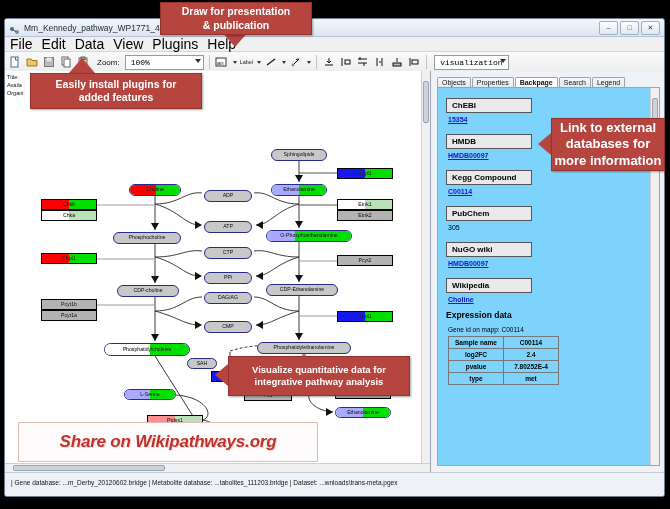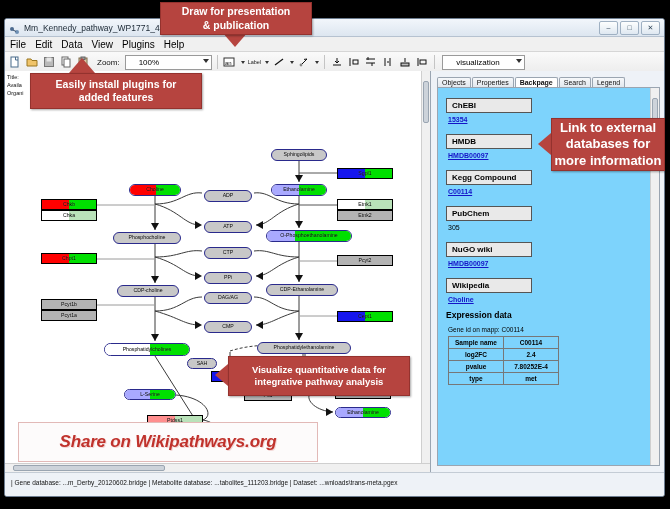--- a/index.html
+++ b/index.html
@@ -12,29 +12,29 @@
        box-shadow:0 0 3px rgba(0,0,0,.6);}
   .titlebar{height:17px;background:linear-gradient(#f2f6fb,#dde6f0);
             border-bottom:1px solid #b6c2d0;display:flex;align-items:center;padding:0 4px;}
   .titlebar .tb-ico{width:11px;height:11px;margin-right:4px;flex:0 0 auto;}
   .titlebar .tb-txt{font-size:8.5px;color:#1a2733;white-space:nowrap;overflow:hidden;}
   .winbtns{margin-left:auto;display:flex;gap:2px;}
   .winbtns span{display:block;width:17px;height:12px;border:1px solid #9fb0c2;border-radius:2px;
        background:linear-gradient(#fdfefe,#dfe8f1);font-size:7px;line-height:11px;text-align:center;color:#33485c;}
 
   .menubar{height:14px;background:#f0f0f0;border-bottom:1px solid #d6d6d6;display:flex;align-items:center;padding:0 5px;gap:9px;}
-  .menubar div{font-size:10px;color:#000;}
+  .menubar div{font-size:14px;color:#000;}
 
   .toolbar{height:20px;background:linear-gradient(#fafafa,#ededed);border-bottom:1px solid #c9c9c9;
            display:flex;align-items:center;padding:0 3px;gap:3px;}
   .tbtn{width:14px;height:14px;display:flex;align-items:center;justify-content:center;}
   .tbtn svg{display:block;}
   .zoomlbl{font-size:8px;color:#111;margin-left:4px;margin-right:2px;}
   .combo{height:13px;border:1px solid #9a9a9a;background:#fff;display:flex;align-items:center;
-         font-size:8px;color:#000;padding-left:13px;position:relative;}
+         font-size:8px;color:#000;padding-left:5px;position:relative;font-family:Liberation Mono, monospace;}
   .combo .arw{position:absolute;right:2px;top:3px;border-left:3px solid transparent;
               border-right:3px solid transparent;border-top:4px solid #303030;}
   #zoomcombo{width:72px;}
   .sep{width:1px;height:14px;background:#c4c4c4;margin:0 2px;}
   .dd{border-left:2.5px solid transparent;border-right:2.5px solid transparent;border-top:3.5px solid #333;margin-left:1px;}
   .mini{font-size:5.5px;color:#222;}
 
   
   .content{position:absolute;left:0;top:52px;right:0;bottom:24px;display:flex;}
   .canvaswrap{position:relative;width:425px;background:#fff;border-right:1px solid #9aa5b1;overflow:hidden;}

